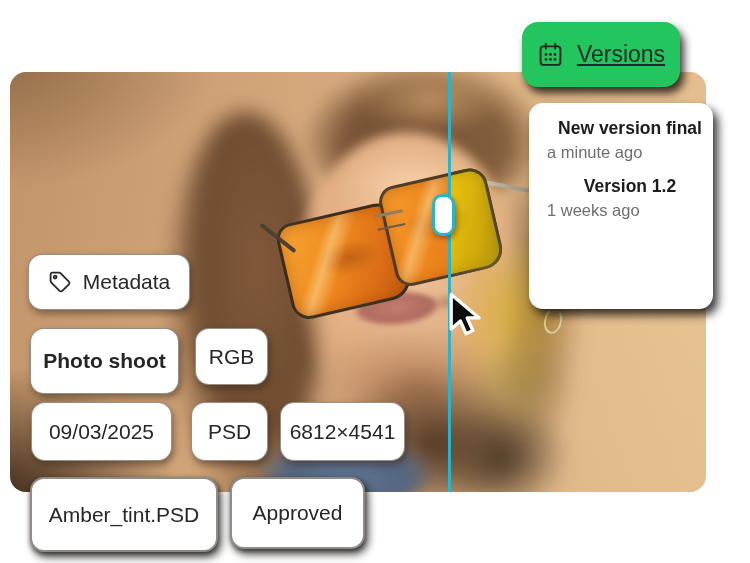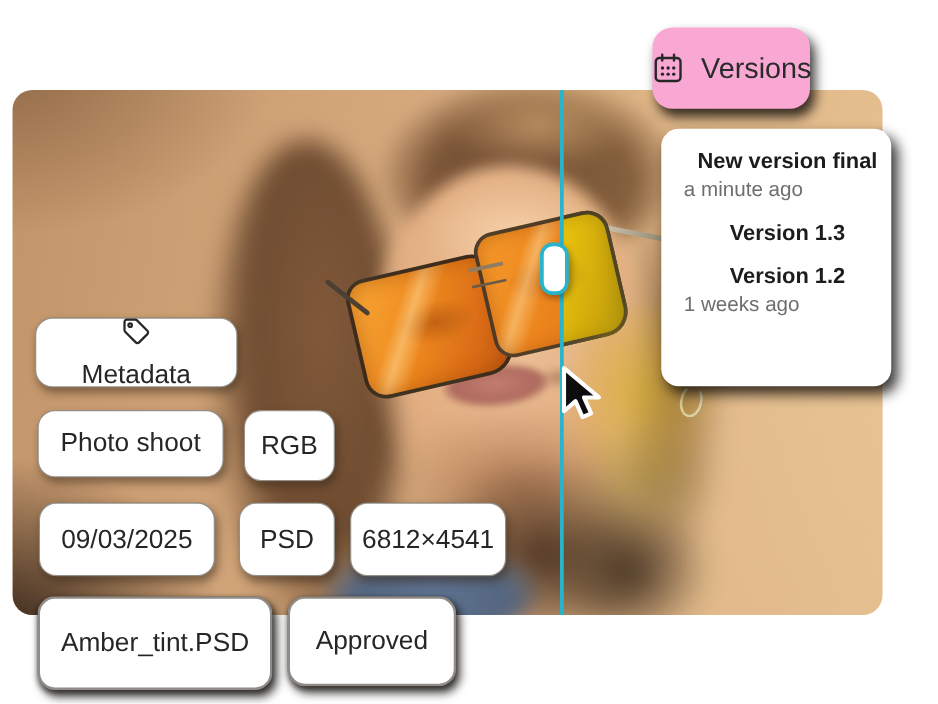--- a/index.html
+++ b/index.html
@@ -109,45 +109,45 @@
     filter:blur(6px);}
   .after .cheek-glow2{position:absolute;left:12px;top:268px;width:112px;height:95px;border-radius:50%;
     background:radial-gradient(ellipse at 50% 50%, rgba(128,112,22,0.38), rgba(128,112,22,0) 72%);
     filter:blur(8px);}
   .divider-line{left:438px;top:0;width:3px;height:420px;background:#29b4cb;}
   .slider-handle{position:absolute;left:432px;top:194px;width:17px;height:36px;
     background:#ffffff;border:3px solid #29b4cb;border-radius:10px;
     box-shadow:2px 3px 5px rgba(0,0,0,0.3);}
   
   .versions-btn{
-    position:absolute;left:522px;top:22px;width:126px;height:65px;
-    background:#f9a8d4;border-radius:16px;
+    position:absolute;left:522px;top:22px;width:158px;height:65px;
+    background:#22c55e;border-radius:16px;
     box-shadow:4px 6px 9px rgba(12,9,6,0.8);
-    display:flex;align-items:center;justify-content:center;gap:13px;
+    display:flex;align-items:center;justify-content:center;gap:13px;text-decoration:underline;
   }
   .versions-btn .label{font-size:23px;color:#2b2b2b;}
   .versions-panel{
     position:absolute;left:529px;top:103px;width:184px;height:206px;
     background:#fff;border-radius:14px;
     box-shadow:5px 6px 10px rgba(12,9,6,0.8);
     padding:14px 0 0 18px;box-sizing:border-box;
   }
   .version-entry{margin-bottom:12px;}
   .version-entry .vname{font-size:17.5px;font-weight:bold;color:#1c1c1c;line-height:22px;text-align:center;}
   .version-entry .vtime{font-size:16.5px;color:#6e6e6e;line-height:22px;margin-top:2px;}
   .chip{
     position:absolute;background:#fff;border-radius:14px;
     border:1.5px solid rgba(122,115,105,0.8);
     display:flex;align-items:center;justify-content:center;
     font-size:21px;color:#262626;
     box-shadow:2px 4px 7px rgba(55,40,25,0.5);
     box-sizing:border-box;
   }
-  .chip-metadata{left:28px;top:254px;width:162px;height:56px;gap:11px;flex-direction:column;}
-  .chip-photoshoot{left:30px;top:328px;width:149px;height:54px;}
+  .chip-metadata{left:28px;top:254px;width:162px;height:56px;gap:11px;}
+  .chip-photoshoot{left:30px;top:328px;width:149px;height:66px;font-weight:bold;}
   .chip-rgb{left:195px;top:328px;width:73px;height:57px;text-align:center;}
   .chip-date{left:31px;top:402px;width:141px;height:59px;}
   .chip-psd{left:191px;top:402px;width:77px;height:59px;}
   .chip-dims{left:280px;top:402px;width:125px;height:59px;}
   .chip-dark{border:2px solid rgba(70,62,54,0.6);
     box-shadow:3px 5px 8px rgba(10,8,6,0.75), 0 2px 4px rgba(10,8,6,0.4);}
   .chip-filename{left:30px;top:477px;width:188px;height:75px;}
   .chip-status{left:230px;top:477px;width:135px;height:72px;}
   .icon{display:inline-flex;flex:0 0 auto;}
   .cursor{position:absolute;left:447px;top:292px;width:38px;height:46px;}
@@ -211,21 +211,20 @@
   </span>
   <span class="label">Versions</span>
 </div>
 
 <div class="versions-panel">
   <div class="version-entry">
     <div class="vname">New version final</div>
     <div class="vtime">a minute ago</div>
   </div>
   <div class="version-entry">
-    <div class="vname">Version 1.3</div>
   </div>
   <div class="version-entry">
     <div class="vname">Version 1.2</div>
     <div class="vtime">1 weeks ago</div>
   </div>
 </div>
 
 <div class="chip chip-metadata">
   <span class="icon">
     <svg width="24" height="24" viewBox="0 0 24 24" fill="none" stroke="#262626" stroke-width="1.8" stroke-linejoin="round">

